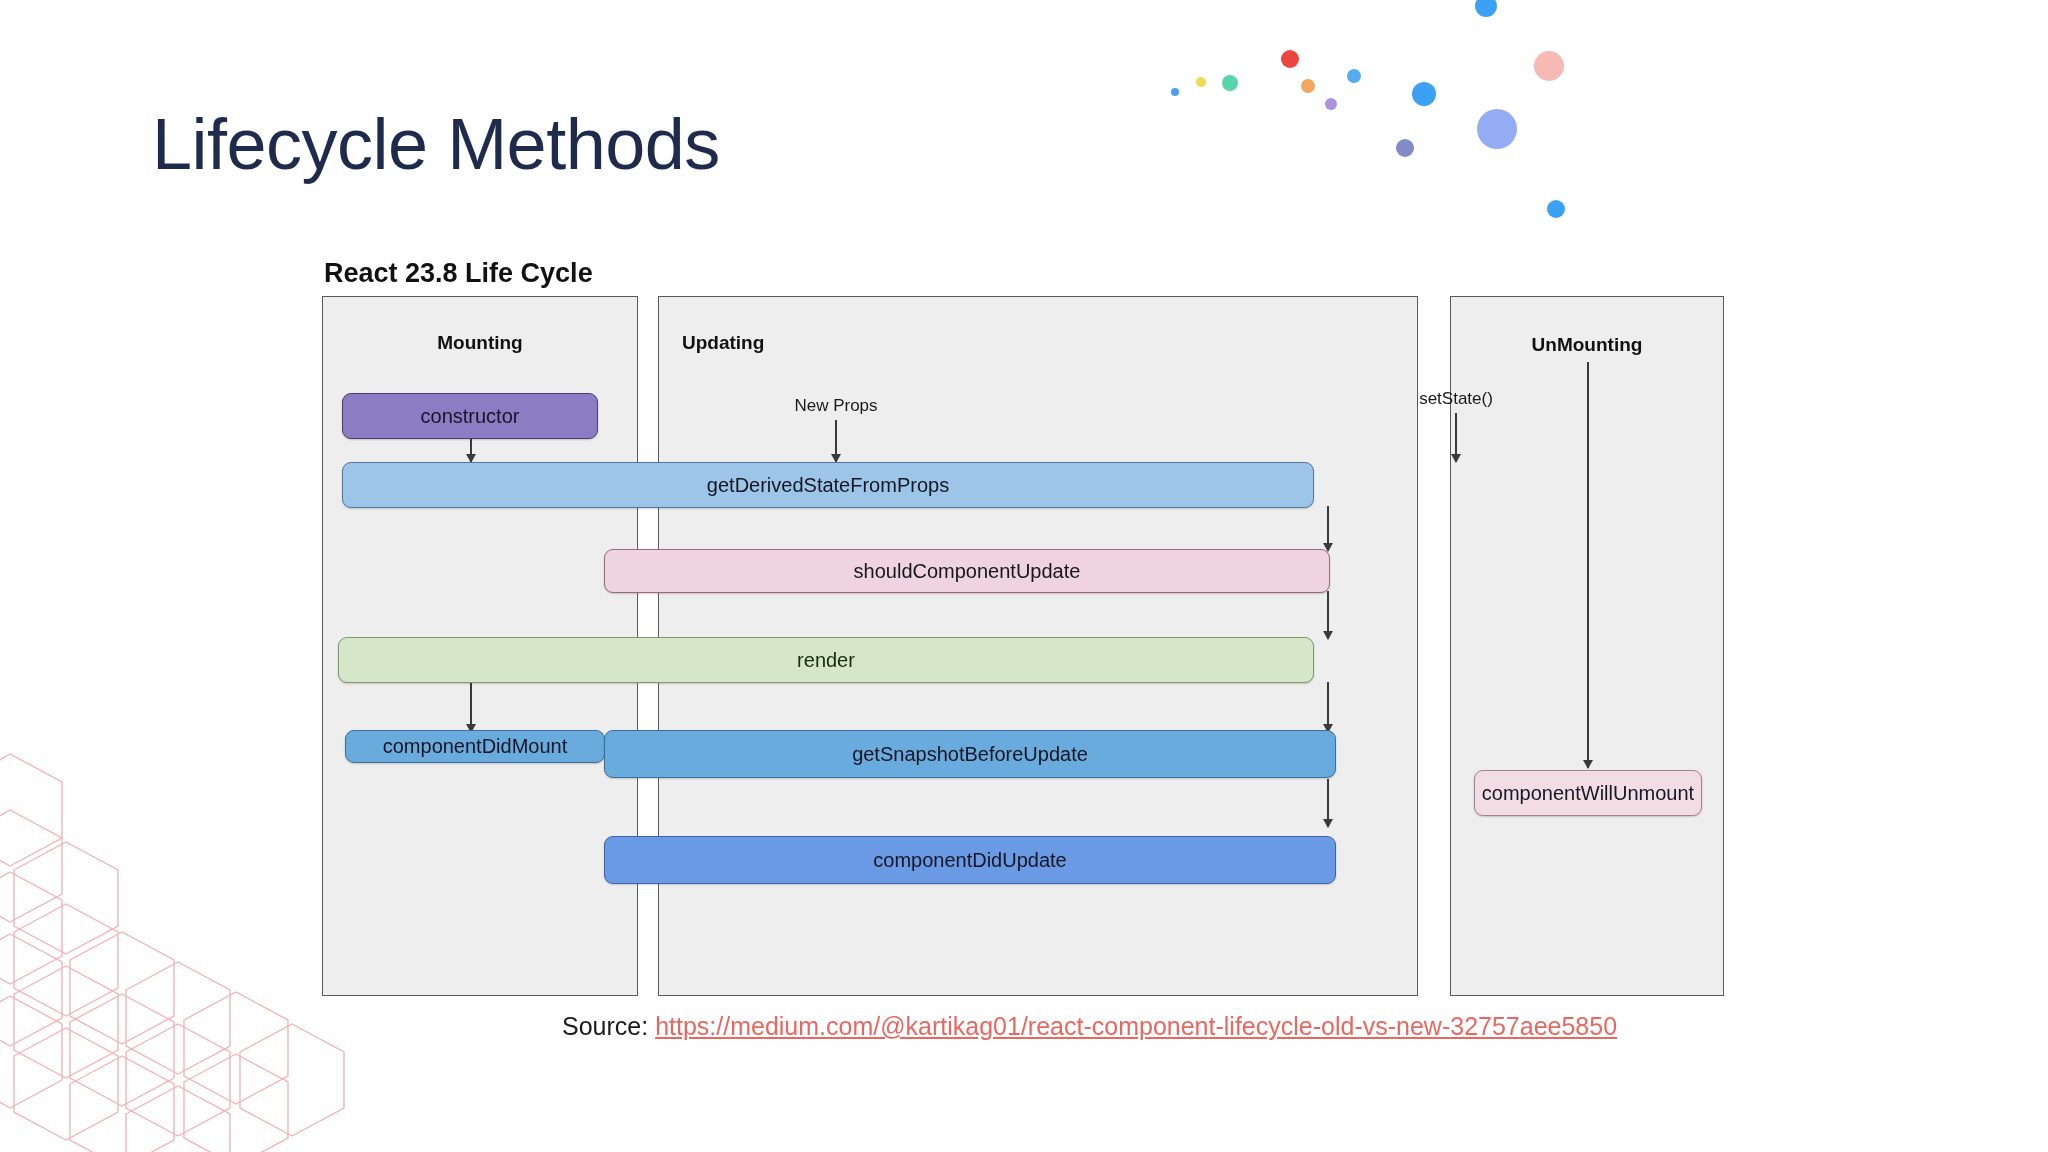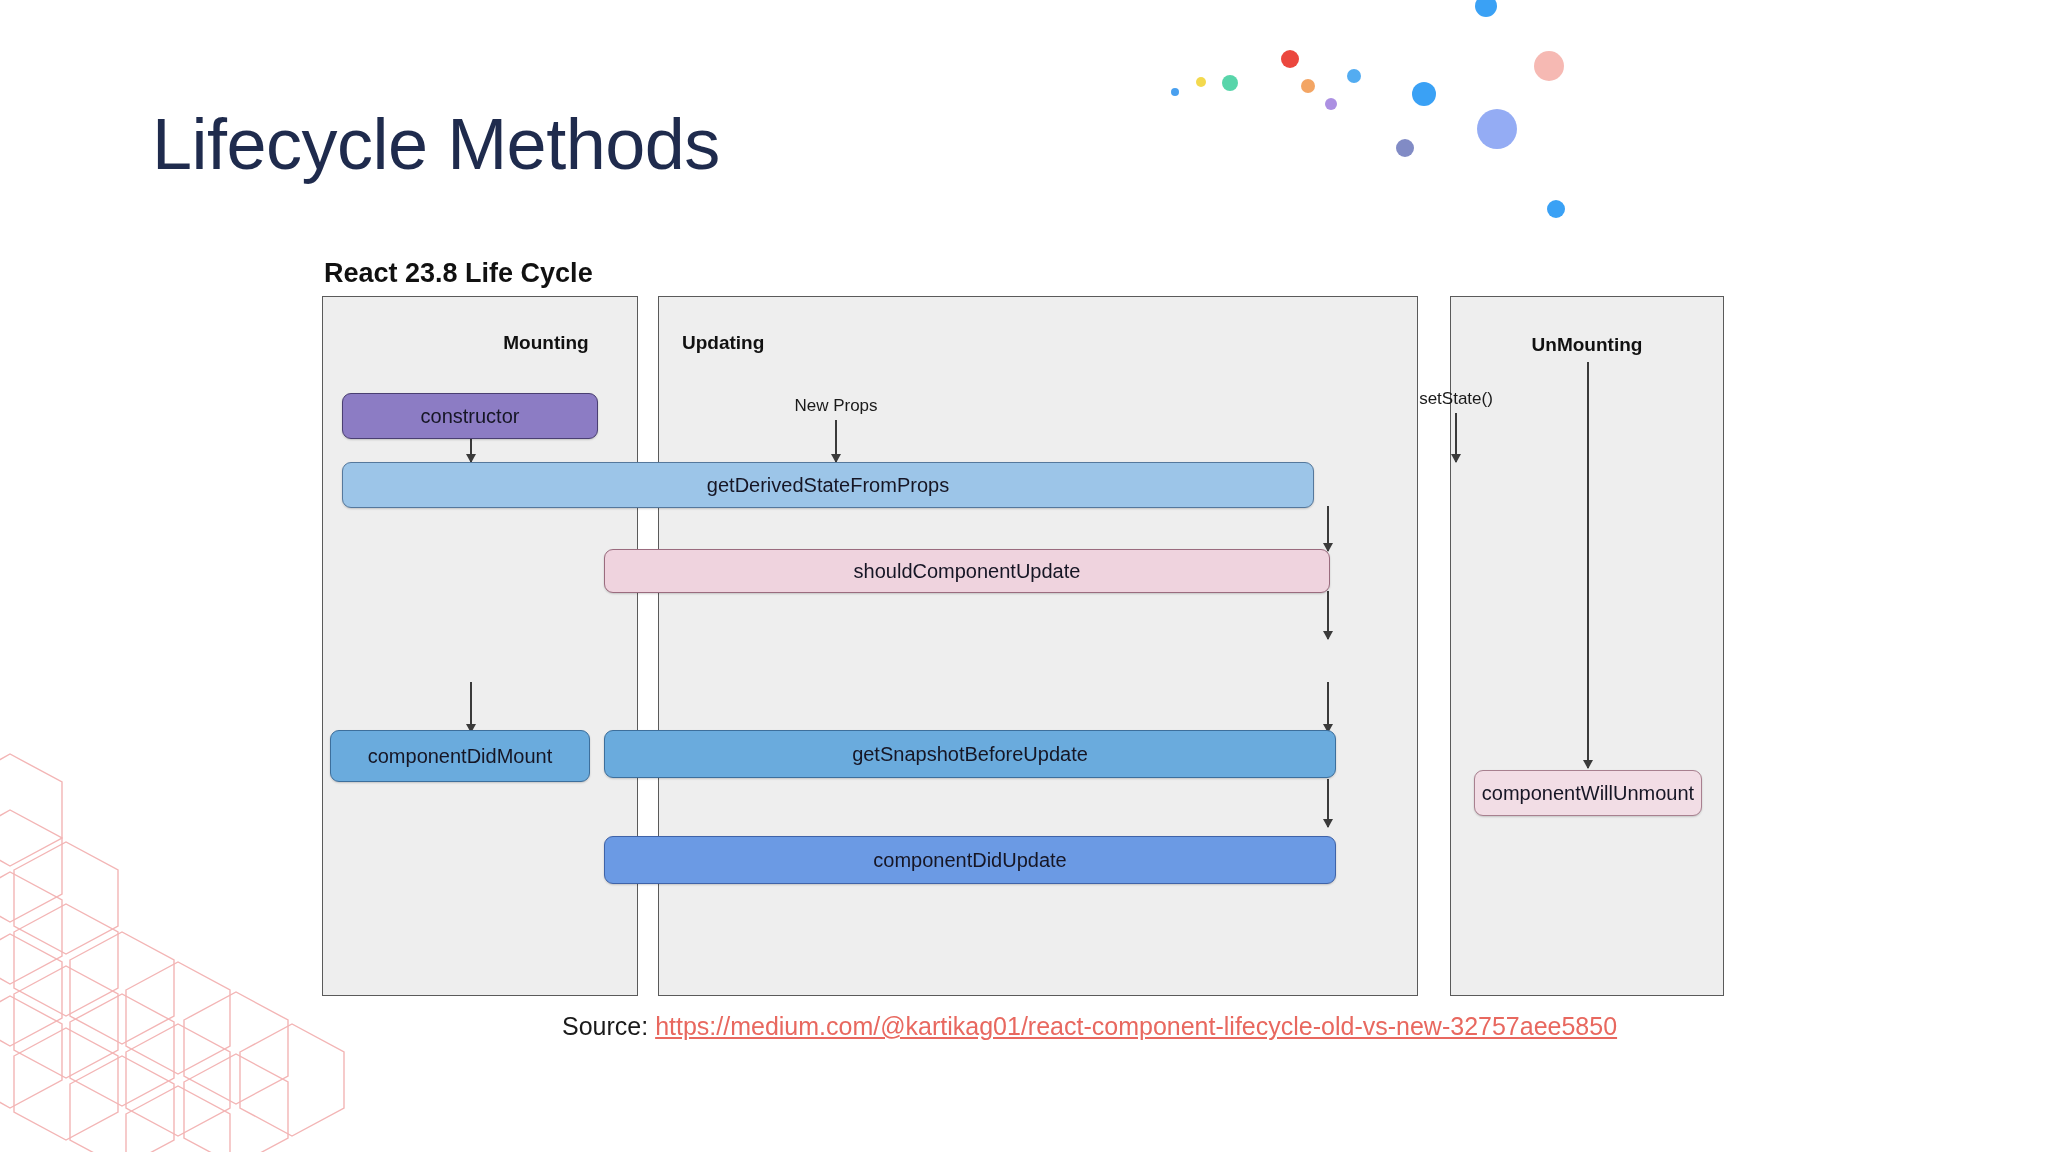--- a/index.html
+++ b/index.html
@@ -184,21 +184,21 @@
 <div id="page-title">Lifecycle Methods</div>
 
 <div id="diagram">
 
   <div id="diagram-title">React 23.8 Life Cycle</div>
 
   <div class="panel" style="left:0px; top:38px; width:316px; height:700px;"></div>
   <div class="panel" style="left:336px; top:38px; width:760px; height:700px;"></div>
   <div class="panel" style="left:1128px; top:38px; width:274px; height:700px;"></div>
 
-  <div class="panel-head" style="left:0px; top:74px; width:368px; text-align:center;padding-left:40px;">Mounting</div>
+  <div class="panel-head" style="left:0px; top:74px; width:316px; text-align:center;">Mounting</div>
   <div class="panel-head" style="left:360px; top:74px; text-align:left;">Updating</div>
   <div class="panel-head" style="left:1128px; top:76px; width:274px; text-align:center;">UnMounting</div>
 
   <div class="label-small" style="left:444px; top:138px; width:140px; text-align:center;">New Props</div>
   <div class="label-small" style="left:1064px; top:131px; width:140px; text-align:center;">setState()</div>
 
   <div class="arrow" style="left:513px; top:162px; height:42px;"></div>
   <div class="arrow" style="left:1133px; top:155px; height:49px;"></div>
 
   <div class="arrow" style="left:148px; top:148px; height:56px;"></div>
@@ -214,22 +214,23 @@
   <div class="arrow" style="left:1005px; top:521px; height:48px;"></div>
 
   <div class="arrow" style="left:1265px; top:104px; height:406px;"></div>
 
   <div class="node n-purple" style="left:20px; top:92px; width:256px; height:46px;margin-top:43px;">constructor</div>
 
   <div class="node n-lblue" style="left:20px; top:204px; width:972px; height:46px;">getDerivedStateFromProps</div>
 
   <div class="node n-pink" style="left:282px; top:291px; width:726px; height:44px;">shouldComponentUpdate</div>
 
-
-  <div class="node n-mblue" style="left:8px; top:472px; width:260px; height:52px;">componentDidMount</div>
+  <div class="node n-green" style="left:16px; top:379px; width:976px; height:46px;">render</div>
+
+  <div class="node n-mblue" style="left:23px; top:472px; width:260px; height:33px;">componentDidMount</div>
 
   <div class="node n-mblue" style="left:282px; top:472px; width:732px; height:48px;">getSnapshotBeforeUpdate</div>
 
   <div class="node n-sblue" style="left:282px; top:578px; width:732px; height:48px;">componentDidUpdate</div>
 
   <div class="node n-lpink" style="left:1152px; top:512px; width:228px; height:46px;">componentWillUnmount</div>
 
 </div>
 
 <div id="source-line">

